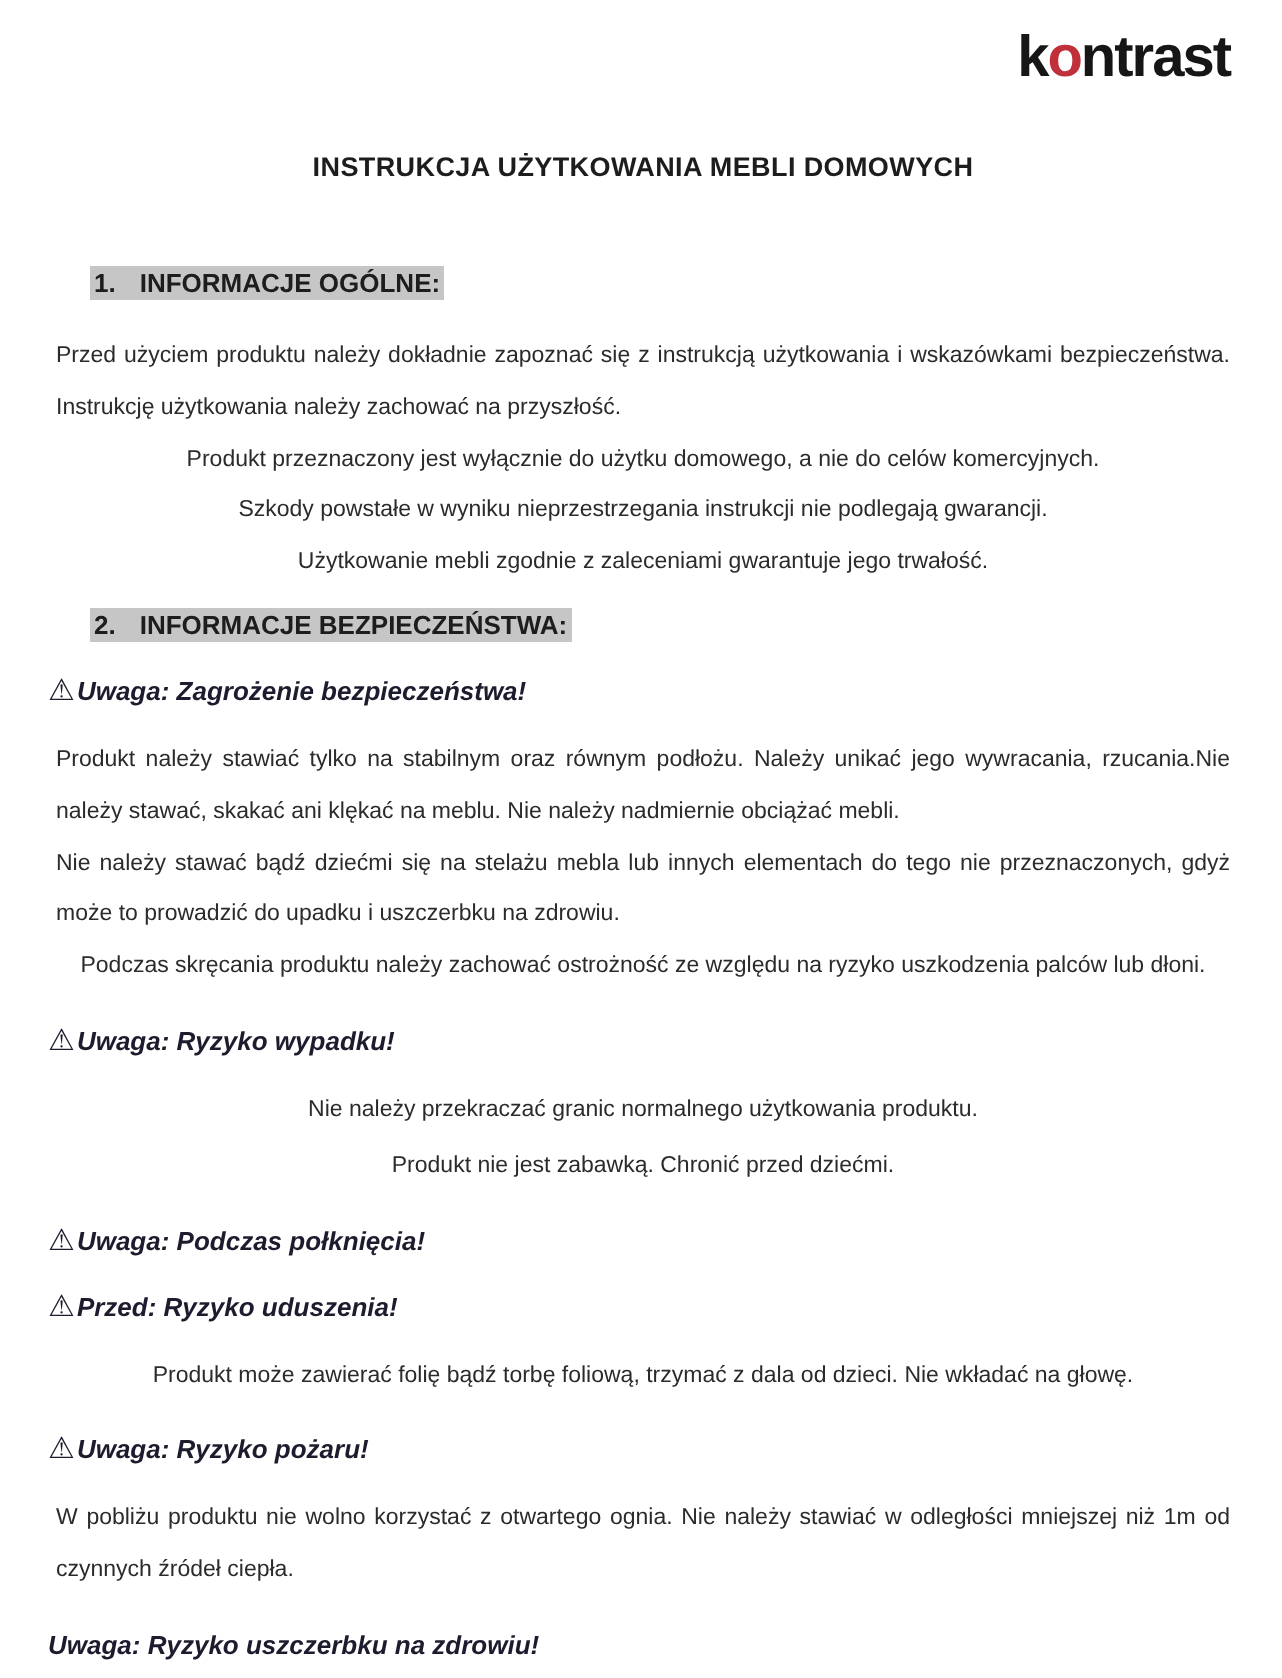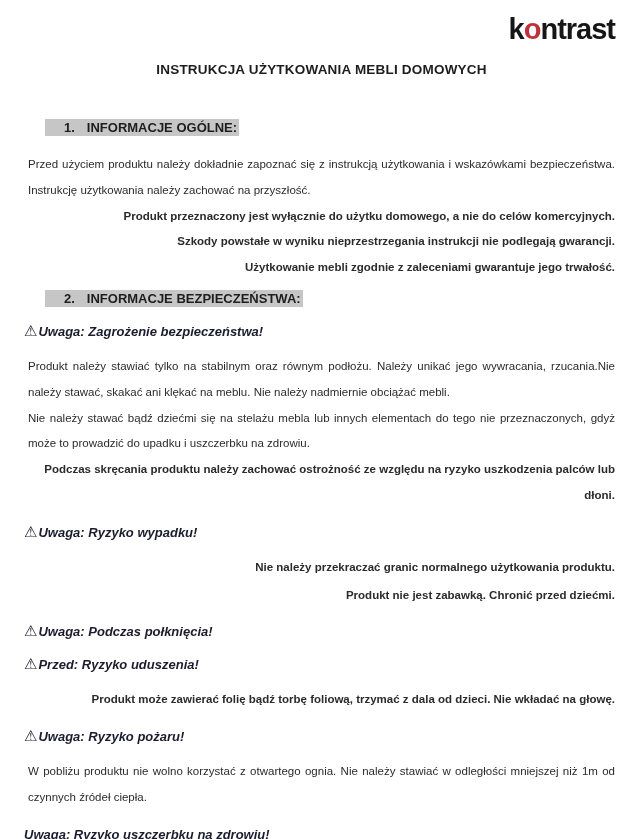--- a/index.html
+++ b/index.html
@@ -12,37 +12,37 @@
   
   .header{text-align:right;padding:14px 0 0 0;height:38px;}
   .logo{
     display:inline-block;font-size:29px;font-weight:800;letter-spacing:-1px;
     color:#161616;line-height:30px;
   }
   .logo .o{color:#c0303a;}
   
   .doc-title{
     text-align:center;font-size:13.5px;font-weight:bold;color:#1d1d1d;
-    margin:10px 0 0 0;letter-spacing:.2px;
+    margin:24px 0 0 0;letter-spacing:.2px;
   }
   
   .section-heading{
     font-size:13px;font-weight:bold;color:#1d1d1d;
     padding-left:17px;line-height:18px;
   }
   .sh1{margin:42px 0 15px 0;}
   .sh2{margin:9px 0 14px 0;}
-  .section-heading .hl{background:#c6c6c6;padding:1px 2px 1px 19px;}
+  .section-heading .hl{background:#c6c6c6;padding:1px 2px 1px 2px;}
   .section-heading .num{margin-right:12px;}
   
   p.body{
     margin:0;font-size:11.5px;line-height:25.8px;color:#2b2b2b;
     text-align:justify;
   }
-  p.single{text-align:right;font-weight:bold;}
+  p.single{text-align:center;}
   
   .warn{
     margin:14px 0 13px -4px;font-size:13px;font-weight:bold;font-style:italic;
     color:#1c1c2e;line-height:19px;display:flex;align-items:center;
   }
   .warn .tri{
     font-style:normal;font-weight:normal;font-size:15px;line-height:15px;
     margin-right:1px;color:#1c1c2e;font-family:"DejaVu Sans",sans-serif;
   }
   .gap-sm{height:2px;}

